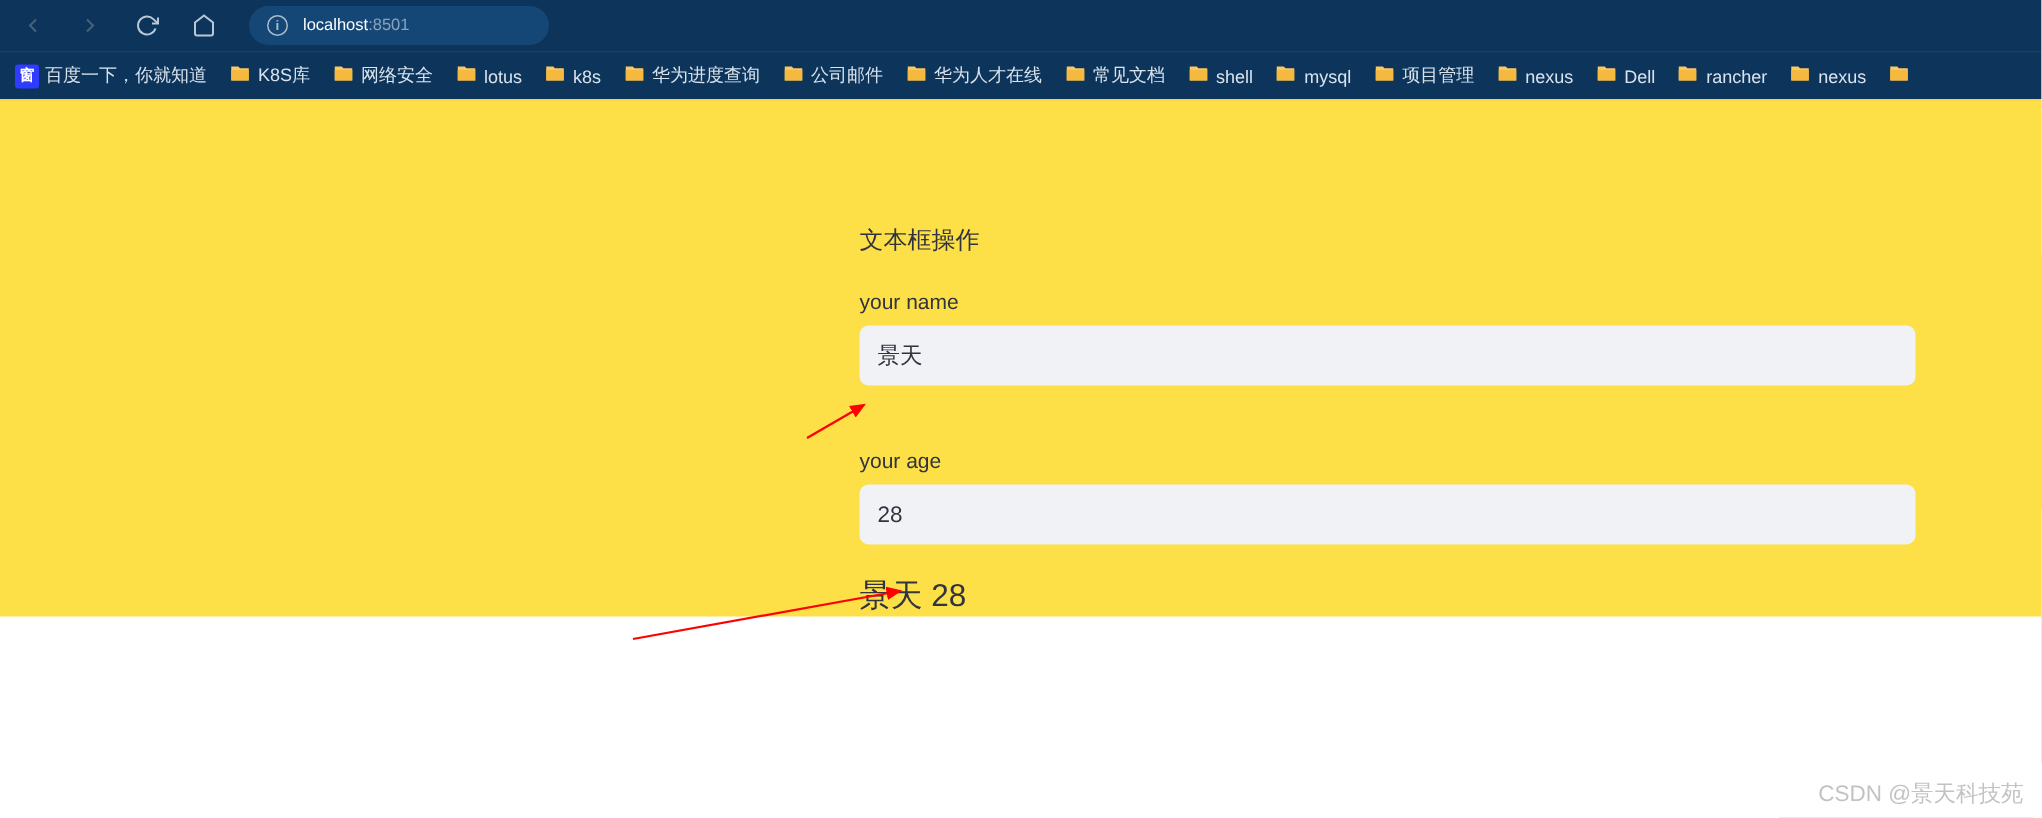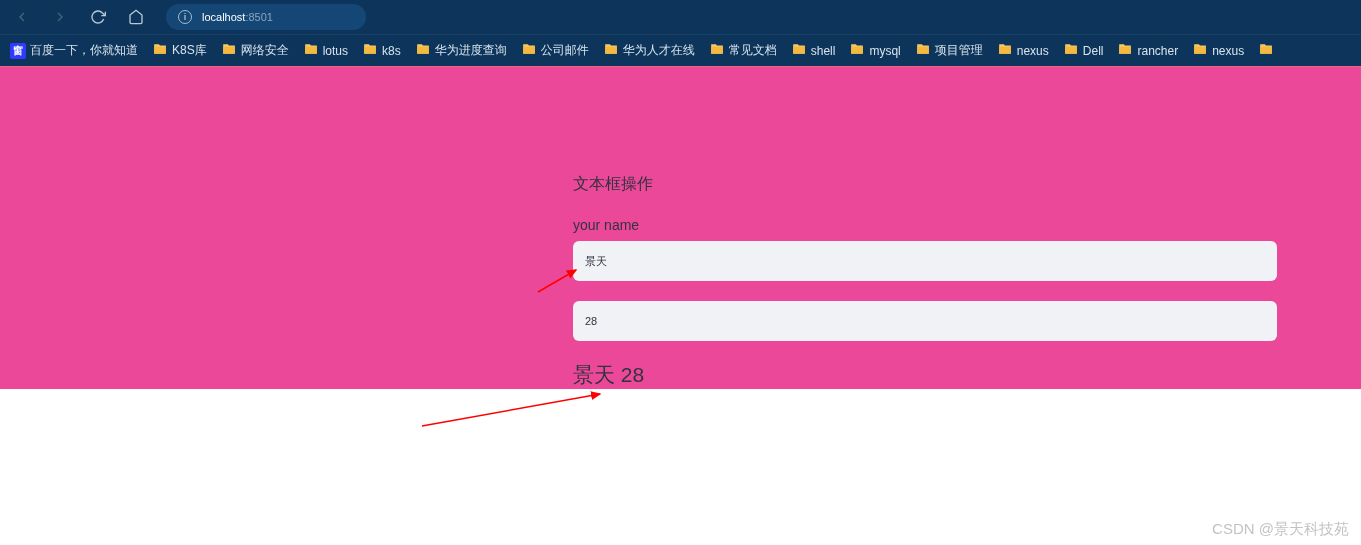--- a/index.html
+++ b/index.html
@@ -89,22 +89,22 @@
       height: 16px;
       background: #2f3bff;
       color: #fff;
       font-size: 10px;
       text-align: center;
       line-height: 16px;
       border-radius: 2px;
       font-weight: bold;
     }
     .content {
-      background: #ec4899;
-      padding-top: 108px;
+      background: #fde047;
+      padding-top: 84px;
     }
     .st-container {
       width: 704px;
       margin: 0 auto;
       margin-left: 573px;
     }
     .st-title {
       font-size: 16px;
       color: #31333f;
       margin-bottom: 22px;
@@ -115,21 +115,21 @@
       margin-bottom: 8px;
       margin-top: 22px;
     }
     .st-input {
       width: 100%;
       height: 40px;
       background: #f0f2f6;
       border: none;
       border-radius: 6px;
       padding: 0 12px;
-      font-size: 11px;
+      font-size: 15px;
       color: #31333f;
       outline: none;
       margin-bottom: 20px;
     }
     .st-write {
       font-size: 21px;
       color: #31333f;
     }
     .arrow-annotation1 {
       position: absolute;
@@ -313,20 +313,21 @@
       <span></span>
     </div>
   </div>
 <div class="bottom-border"></div>
 
 <div class="content">
   <div class="st-container">
     <div class="st-title">文本框操作</div>
     <div class="st-label">your name</div>
     <input class="st-input" value="景天" style="">
+    <div class="st-label">your age</div>
     <input class="st-input" value="28" style="">
     <div class="st-write">景天 28</div>
   </div>
 </div>
 
 <svg class="arrow-annotation1" width="50" height="30">
   <defs>
       <marker id="ah1" markerWidth="8" markerHeight="8" refX="6" refY="3" orient="auto">
         <path d="M0,0 L0,6 L7,3 z" fill="#ff0000"></path>
       </marker>

